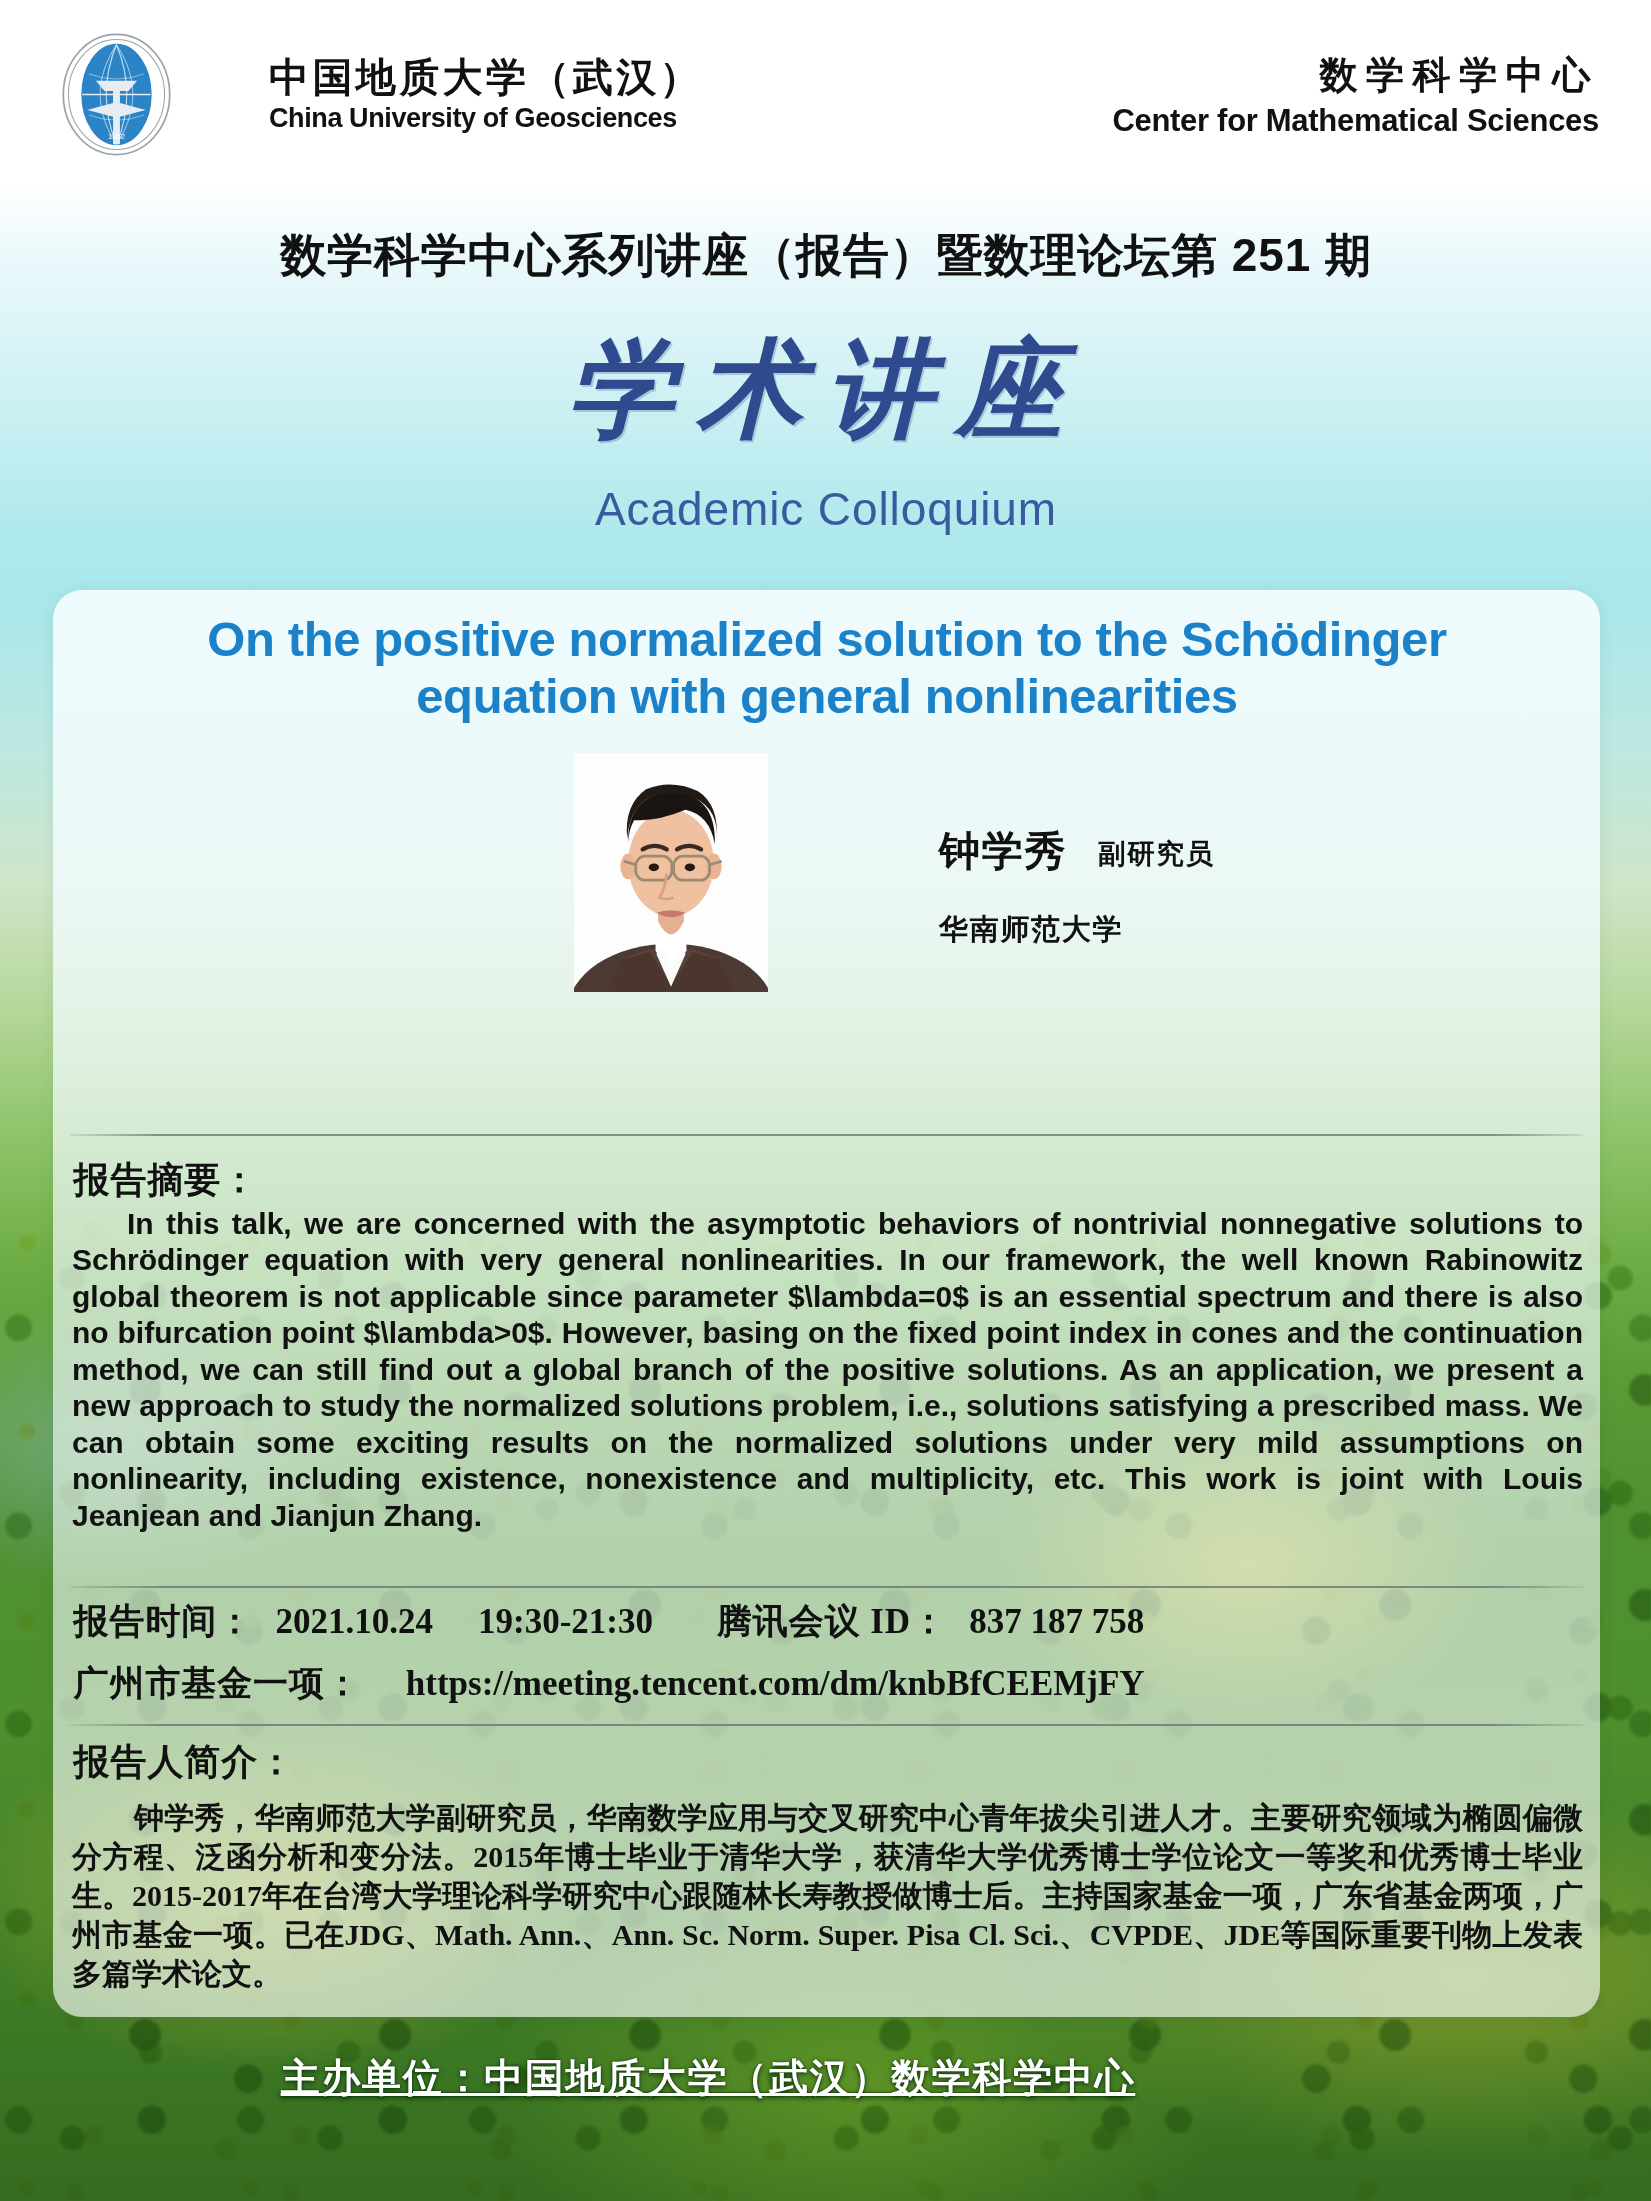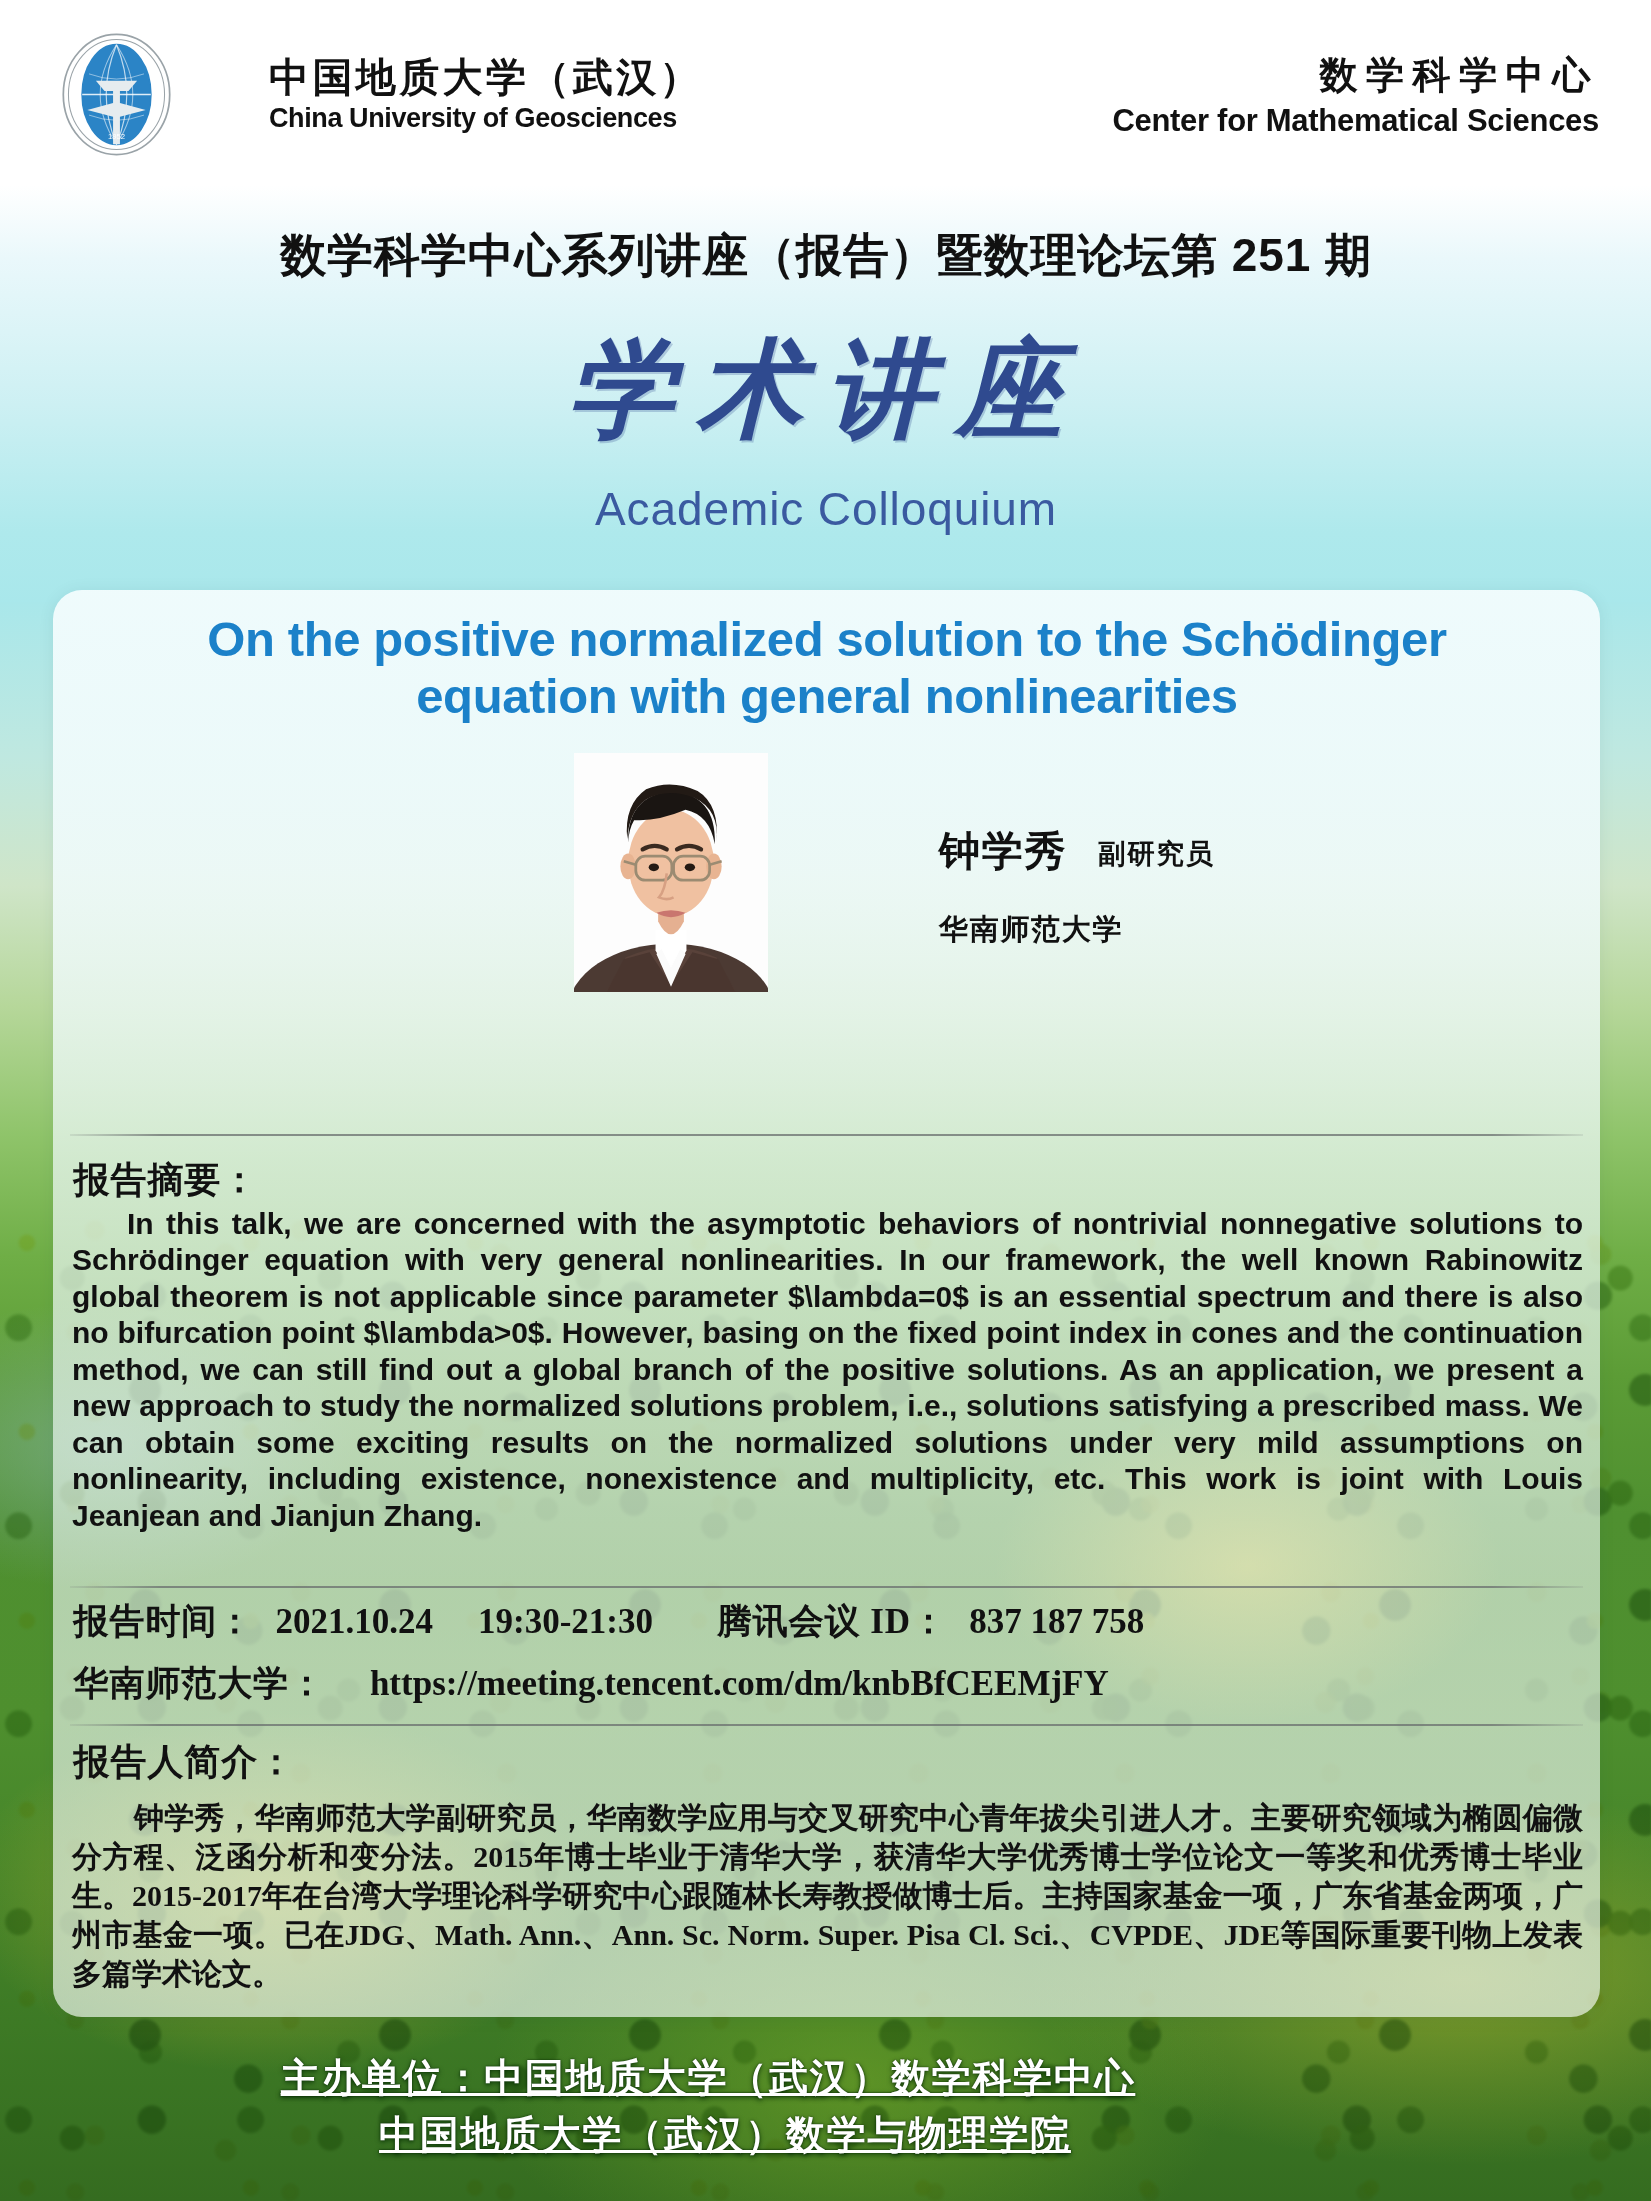--- a/index.html
+++ b/index.html
@@ -293,29 +293,28 @@
     <div class="sec-label" style="top:566px">报告摘要：</div>
     <div class="abstract" style="top:616px">In this talk, we are concerned with the asymptotic behaviors of nontrivial nonnegative solutions to Schrödinger equation with very general nonlinearities. In our framework, the well known Rabinowitz global theorem is not applicable since parameter $\lambda=0$ is an essential spectrum and there is also no bifurcation point $\lambda&gt;0$. However, basing on the fixed point index in cones and the continuation method, we can still find out a global branch of the positive solutions. As an application, we present a new approach to study the normalized solutions problem, i.e., solutions satisfying a prescribed mass. We can obtain some exciting results on the normalized solutions under very mild assumptions on nonlinearity, including existence, nonexistence and multiplicity, etc. This work is joint with Louis Jeanjean and Jianjun Zhang.</div>
 
     <div class="rule" style="top:996px"></div>
 
     <div class="info-line" style="top:1008px">
       <span class="info-lbl">报告时间：</span><span class="gap-sm"></span><span class="info-val">2021.10.24</span><span class="gap-md"></span><span class="info-val">19:30-21:30</span><span class="gap-lg"></span><span class="info-lbl">腾讯会议 ID：</span><span class="gap-sm"></span><span class="info-val">837 187 758</span>
     </div>
 
     <div class="info-line" style="top:1070px">
-      <span class="info-lbl">华南师范大学：</span><span class="gap-md"></span><span class="info-val">https://meeting.tencent.com/dm/knbBfCEEMjFY</span>
+      <span class="info-lbl">广州市基金一项：</span><span class="gap-md"></span><span class="info-val">https://meeting.tencent.com/dm/knbBfCEEMjFY</span>
     </div>
 
     <div class="rule" style="top:1134px"></div>
 
     <div class="sec-label" style="top:1148px">报告人简介：</div>
     <div class="bio" style="top:1208px">钟学秀，华南师范大学副研究员，华南数学应用与交叉研究中心青年拔尖引进人才。主要研究领域为椭圆偏微分方程、泛函分析和变分法。2015年博士毕业于清华大学，获清华大学优秀博士学位论文一等奖和优秀博士毕业生。2015-2017年在台湾大学理论科学研究中心跟随林长寿教授做博士后。主持国家基金一项，广东省基金两项，广州市基金一项。已在JDG、Math. Ann.、Ann. Sc. Norm. Super. Pisa Cl. Sci.、CVPDE、JDE等国际重要刊物上发表多篇学术论文。</div>
 
   </div>
 
   <div class="footer">
     <span>主办单位：中国地质大学（武汉）数学科学中心</span>
-    <span class="f2">中国地质大学（武汉）数学与物理学院</span>
   </div>
 
 </div>
 
 
 </body></html>

